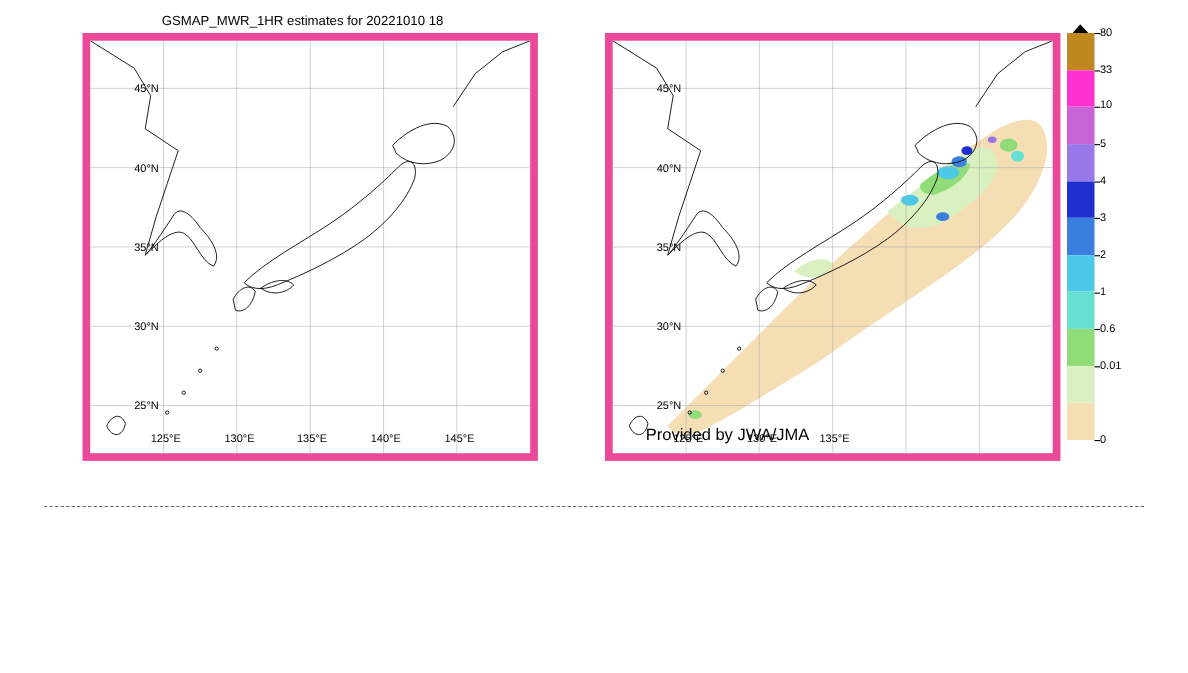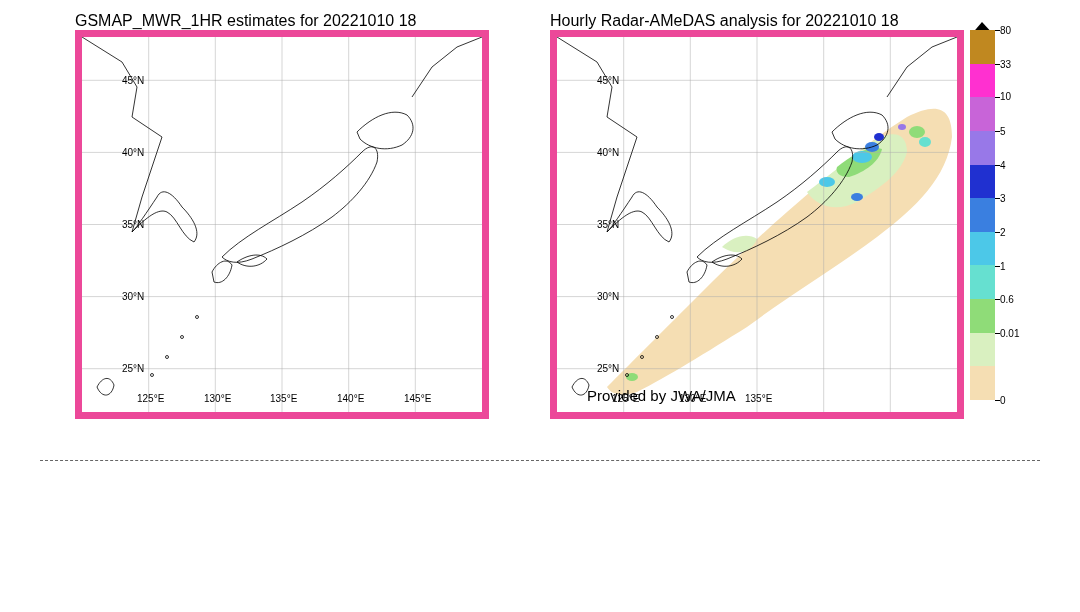--- a/index.html
+++ b/index.html
@@ -28,21 +28,22 @@
       height: 375px;
     }
     .panel-right {
       left: 550px;
       top: 30px;
       width: 400px;
       height: 375px;
     }
     .title {
       position: absolute;
-      font-size: 16px;
+      font-size: 12px;
+      text-align: center;
     }
     .title-left {
       left: 75px;
       top: 12px;
       width: 400px;
     }
     .title-right {
       left: 550px;
       top: 12px;
       width: 400px;
@@ -119,21 +120,20 @@
     .precip-area {
       stroke: none;
     }
   </style>
 </head>
 <body>
 
 <div class="container">
 
   <div class="title title-left">GSMAP_MWR_1HR estimates for 20221010 18</div>
-  <div class="title title-right">Hourly Radar-AMeDAS analysis for 20221010 18</div>
 
   <div class="panel panel-left">
     <svg class="map" viewBox="0 0 400 375">
 
       <line class="gridline" x1="66.7" y1="0" x2="66.7" y2="375"></line>
       <line class="gridline" x1="133.3" y1="0" x2="133.3" y2="375"></line>
       <line class="gridline" x1="200" y1="0" x2="200" y2="375"></line>
       <line class="gridline" x1="266.7" y1="0" x2="266.7" y2="375"></line>
       <line class="gridline" x1="333.3" y1="0" x2="333.3" y2="375"></line>
 

